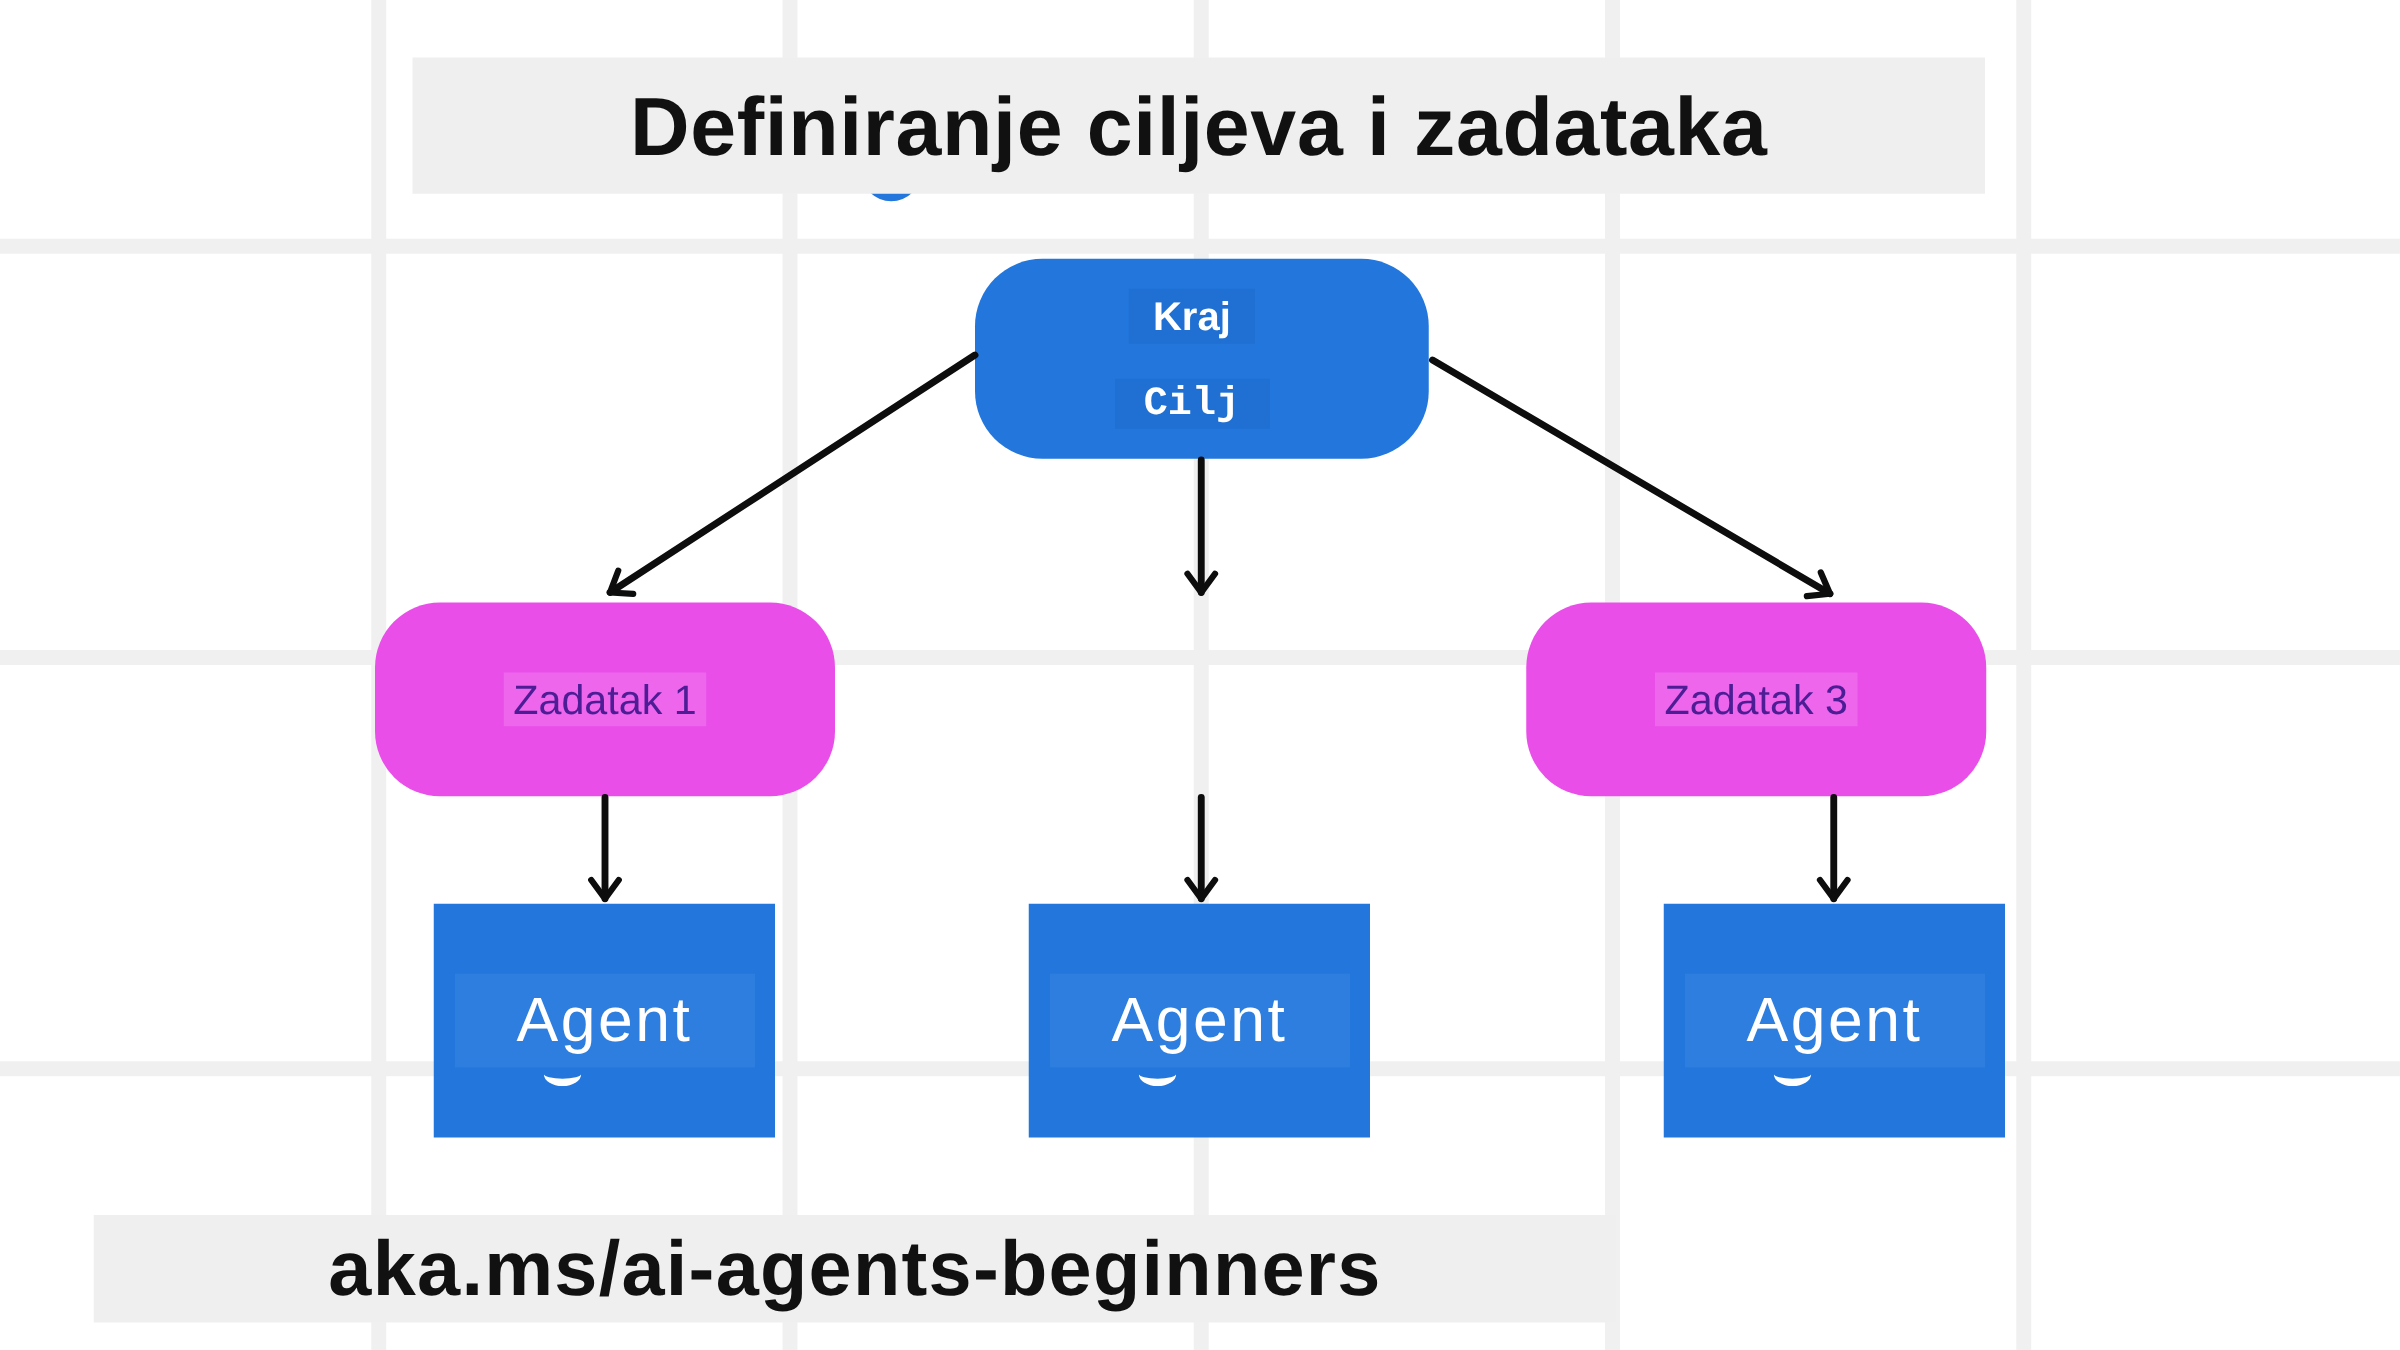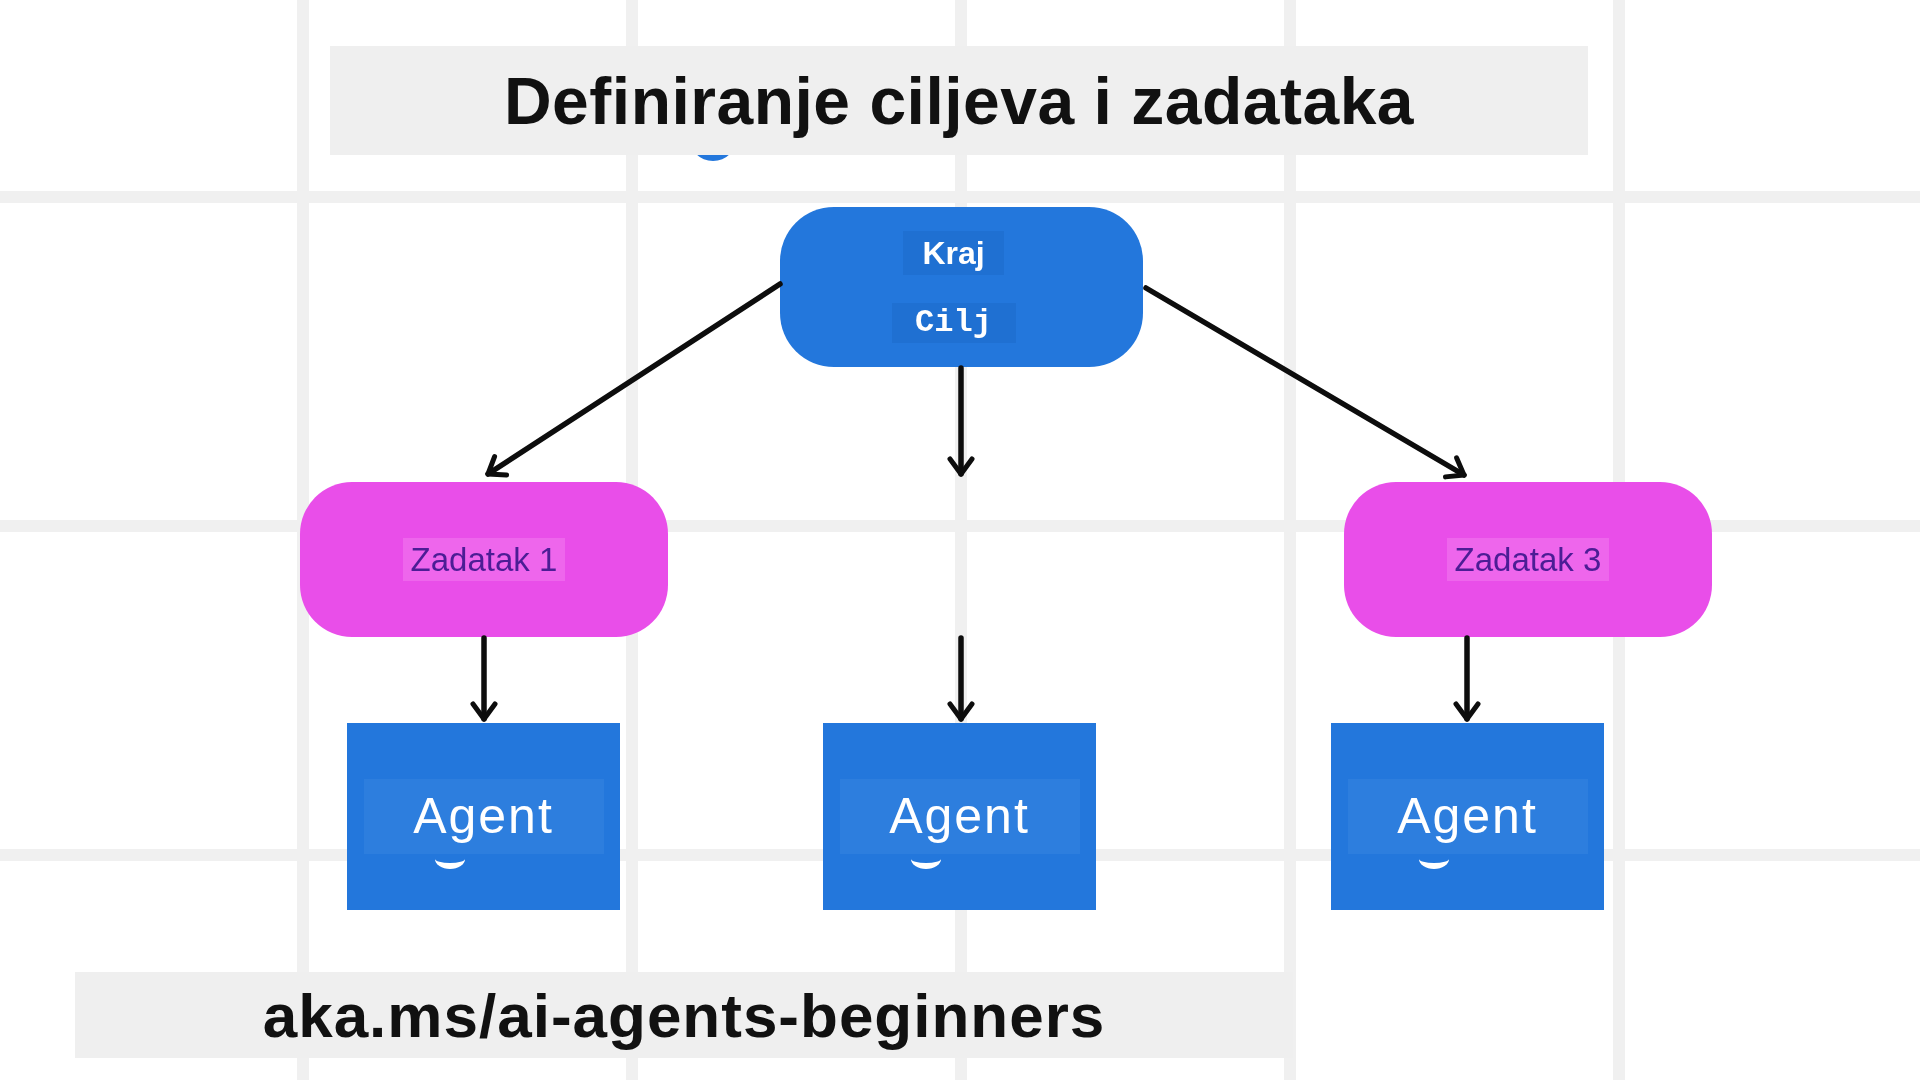--- a/index.html
+++ b/index.html
@@ -100,21 +100,21 @@
   </svg>
 
   <div class="node goal">
     <span class="glabel kraj">Kraj</span>
     <span class="glabel cilj">Cilj</span>
   </div>
 
   <div class="node task" style="left:300px;">
     <span class="tlabel">Zadatak 1</span>
   </div>
-  <div class="node task" style="left:1344px;">
+  <div class="node task" style="left:1221px;">
     <span class="tlabel">Zadatak 3</span>
   </div>
 
   <div class="node agent" style="left:347px;">
     <span class="alabel">Agent</span>
     <i class="scribble"></i>
   </div>
   <div class="node agent" style="left:823px;">
     <span class="alabel">Agent</span>
     <i class="scribble"></i>

